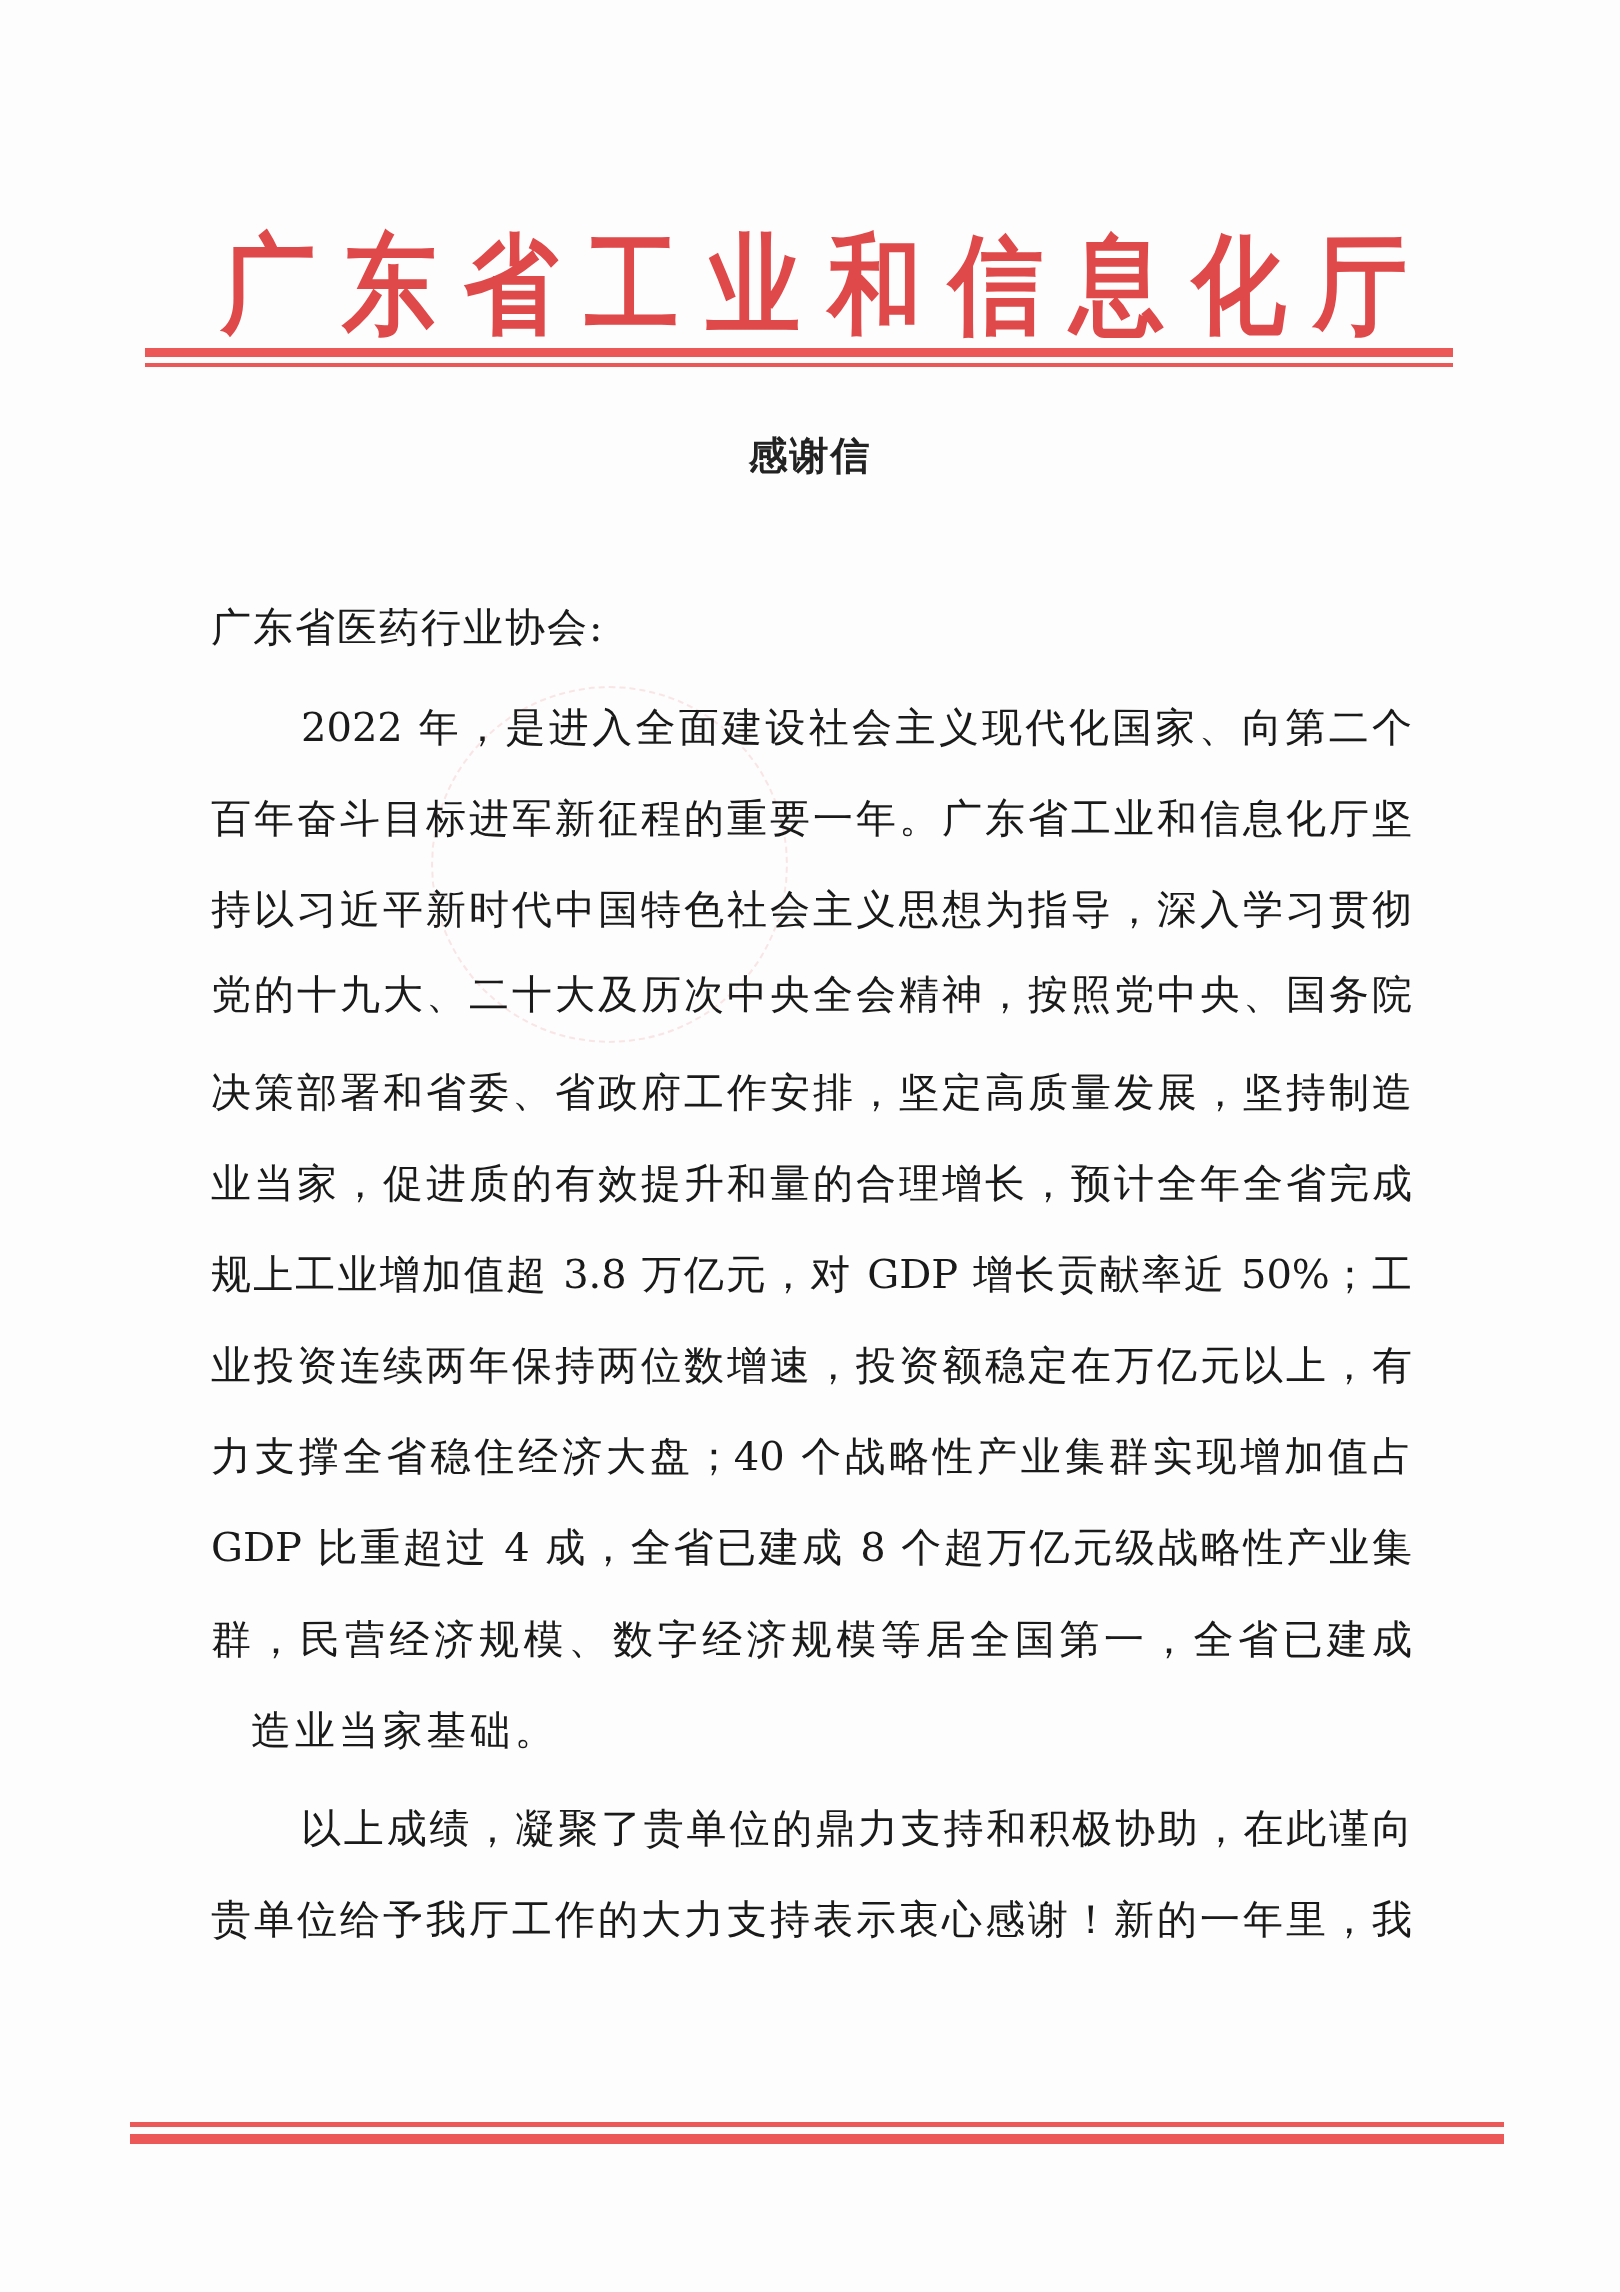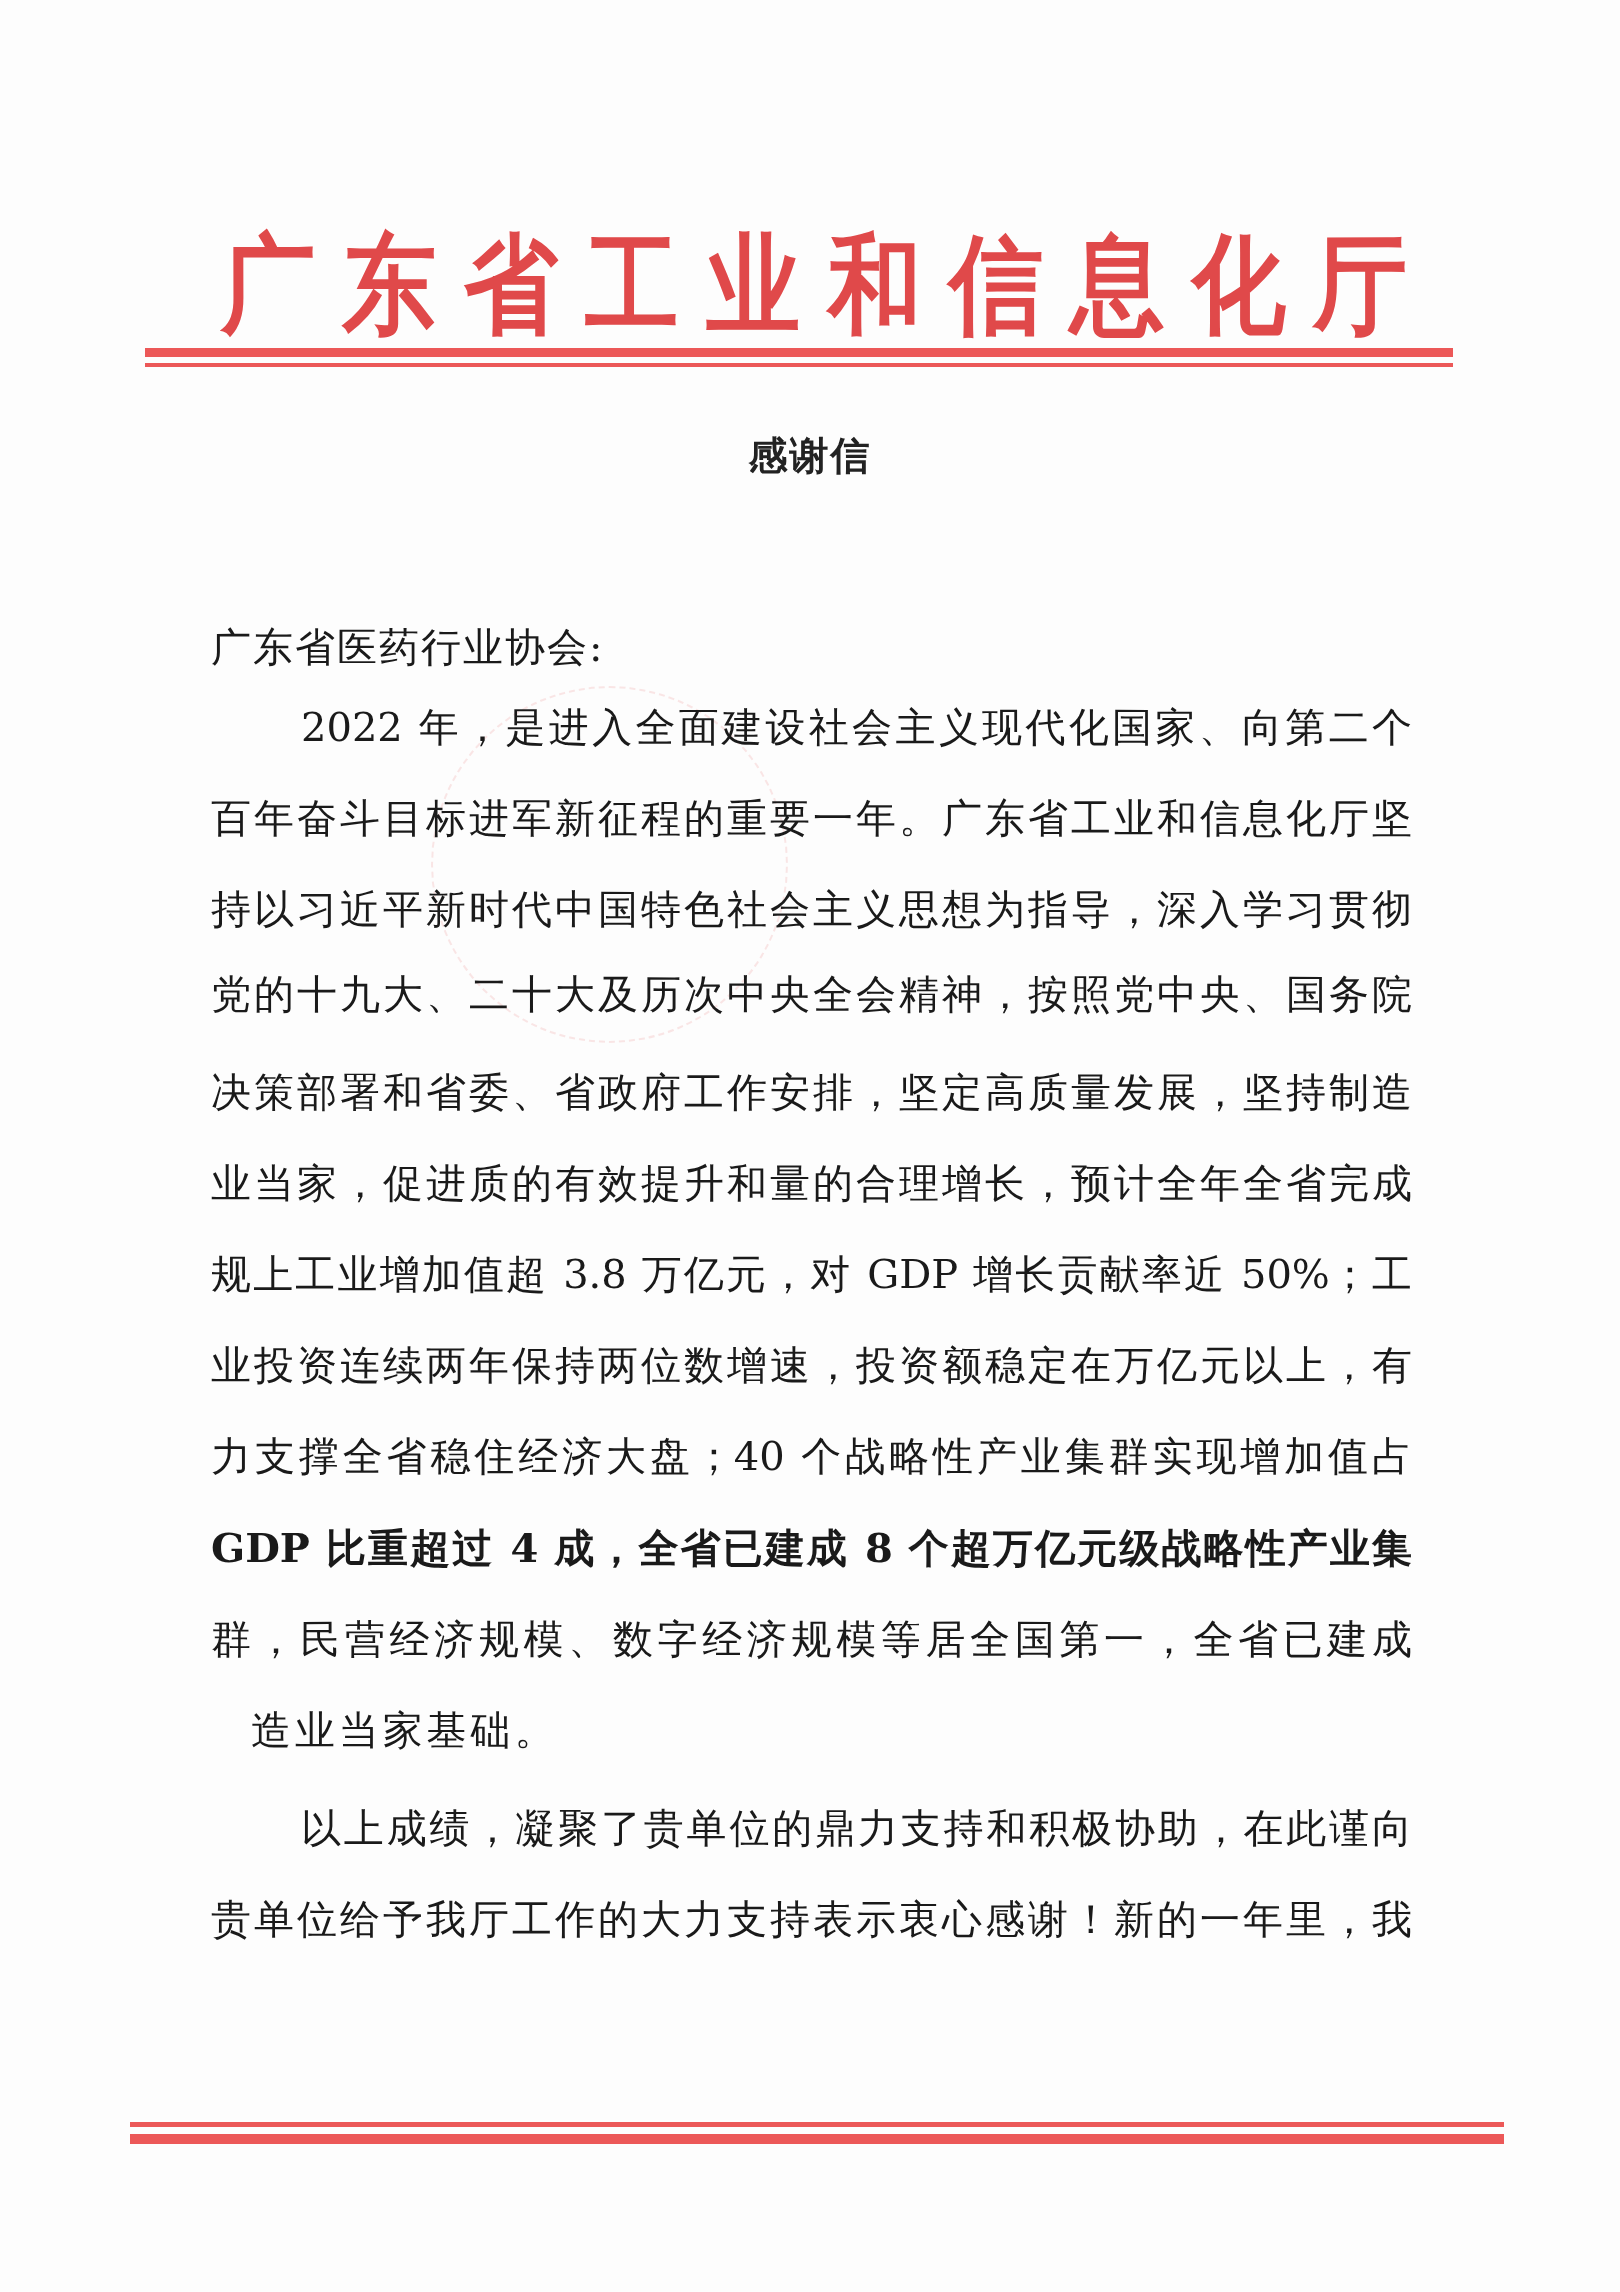--- a/index.html
+++ b/index.html
@@ -61,21 +61,20 @@
       color: #222;
       letter-spacing: 2px;
     }
     .salutation {
       position: absolute;
       left: 211px;
       top: 600px;
       font-size: 40px;
       letter-spacing: 2px;
       color: #1a1a1a;
-      margin-top: 20px;
     }
     .body-text {
       position: absolute;
       left: 211px;
       width: 1201px;
       font-size: 40px;
       color: #1a1a1a;
     }
     .body-line {
       position: absolute;
@@ -137,21 +136,21 @@
   <div class="body-text" style="top:698px;">
     <div class="body-line indent" style="top:0px;">2022 年，是进入全面建设社会主义现代化国家、向第二个</div>
     <div class="body-line" style="top:91px;">百年奋斗目标进军新征程的重要一年。广东省工业和信息化厅坚</div>
     <div class="body-line" style="top:182px;">持以习近平新时代中国特色社会主义思想为指导，深入学习贯彻</div>
     <div class="body-line" style="top:267px;">党的十九大、二十大及历次中央全会精神，按照党中央、国务院</div>
     <div class="body-line" style="top:365px;">决策部署和省委、省政府工作安排，坚定高质量发展，坚持制造</div>
     <div class="body-line" style="top:456px;">业当家，促进质的有效提升和量的合理增长，预计全年全省完成</div>
     <div class="body-line" style="top:547px;">规上工业增加值超 3.8 万亿元，对 GDP 增长贡献率近 50%；工</div>
     <div class="body-line" style="top:638px;">业投资连续两年保持两位数增速，投资额稳定在万亿元以上，有</div>
     <div class="body-line" style="top:729px;">力支撑全省稳住经济大盘；40 个战略性产业集群实现增加值占</div>
-    <div class="body-line" style="top:820px;font-weight:bold;">GDP 比重超过 4 成，全省已建成 8 个超万亿元级战略性产业集</div>
+    <div class="body-line" style="top:820px;">GDP 比重超过 4 成，全省已建成 8 个超万亿元级战略性产业集</div>
     <div class="body-line" style="top:912px;">群，民营经济规模、数字经济规模等居全国第一，全省已建成</div>
     <div class="body-line last" style="top:1003px;">造业当家基础。</div>
   </div>
 
   <div class="body-text" style="top:1799px;">
     <div class="body-line indent" style="top:0px;">以上成绩，凝聚了贵单位的鼎力支持和积极协助，在此谨向</div>
     <div class="body-line" style="top:91px;">贵单位给予我厅工作的大力支持表示衷心感谢！新的一年里，我</div>
   </div>
 
   <div class="rule foot-thin"></div>

